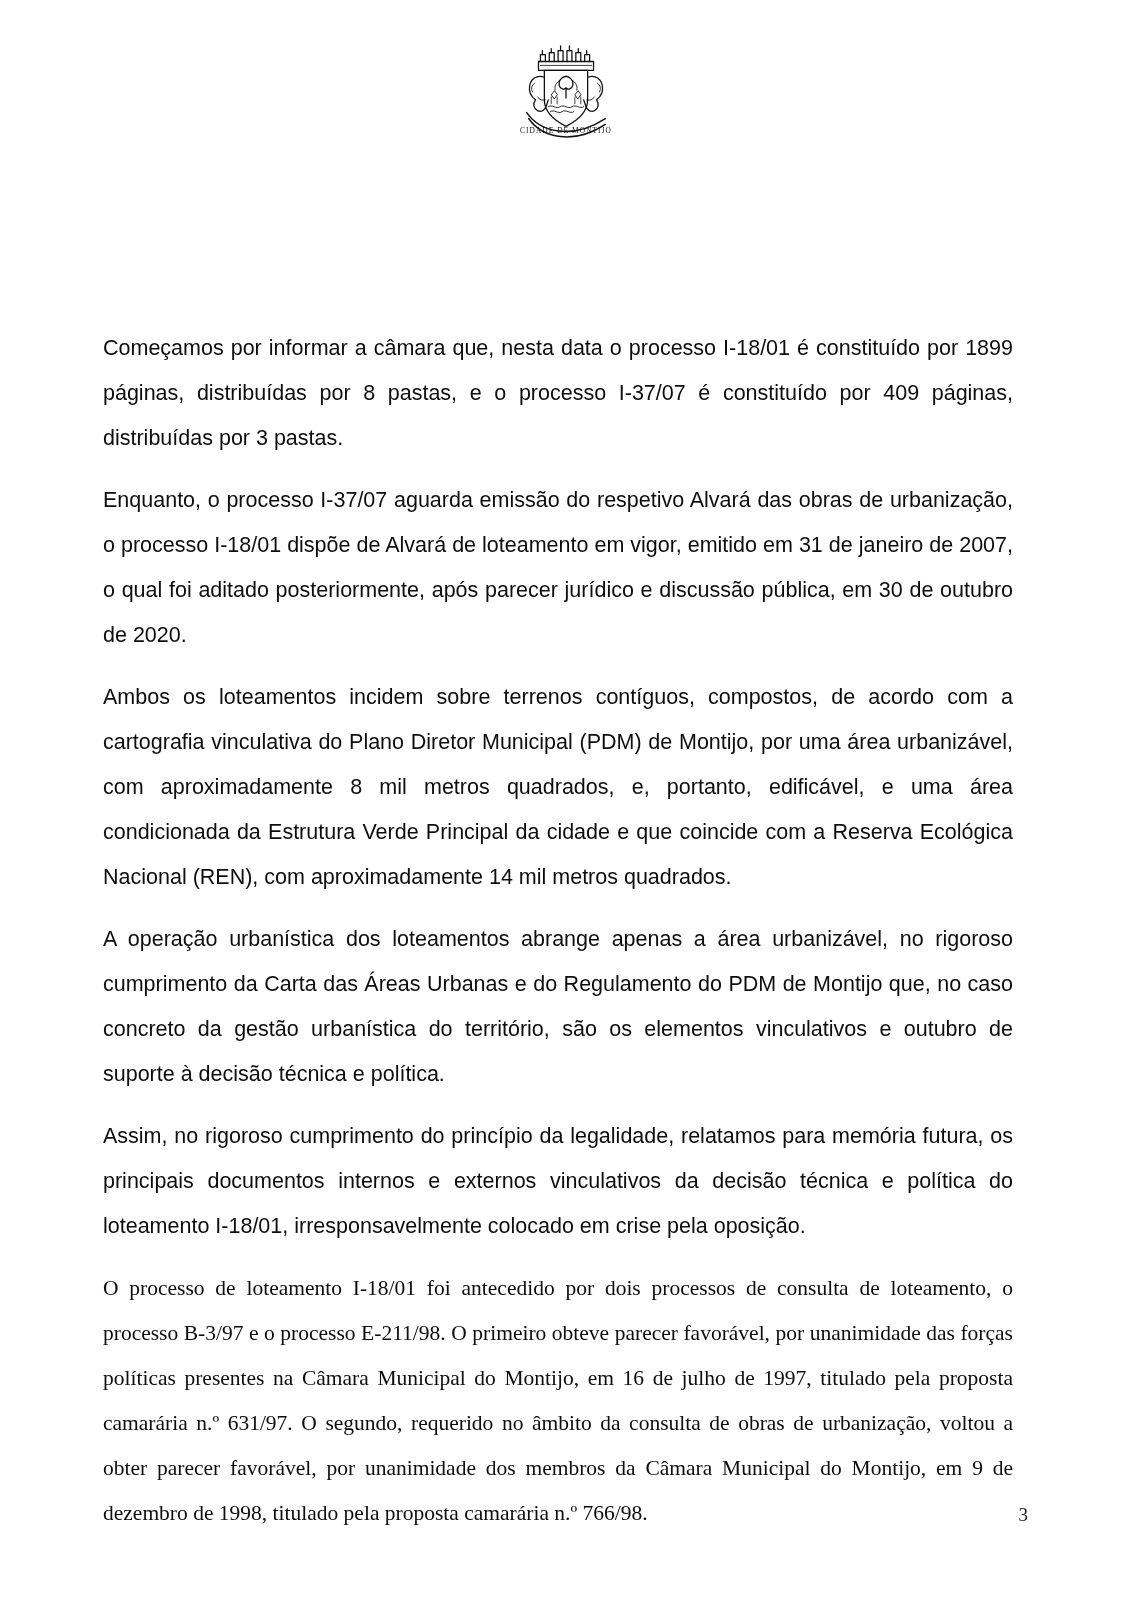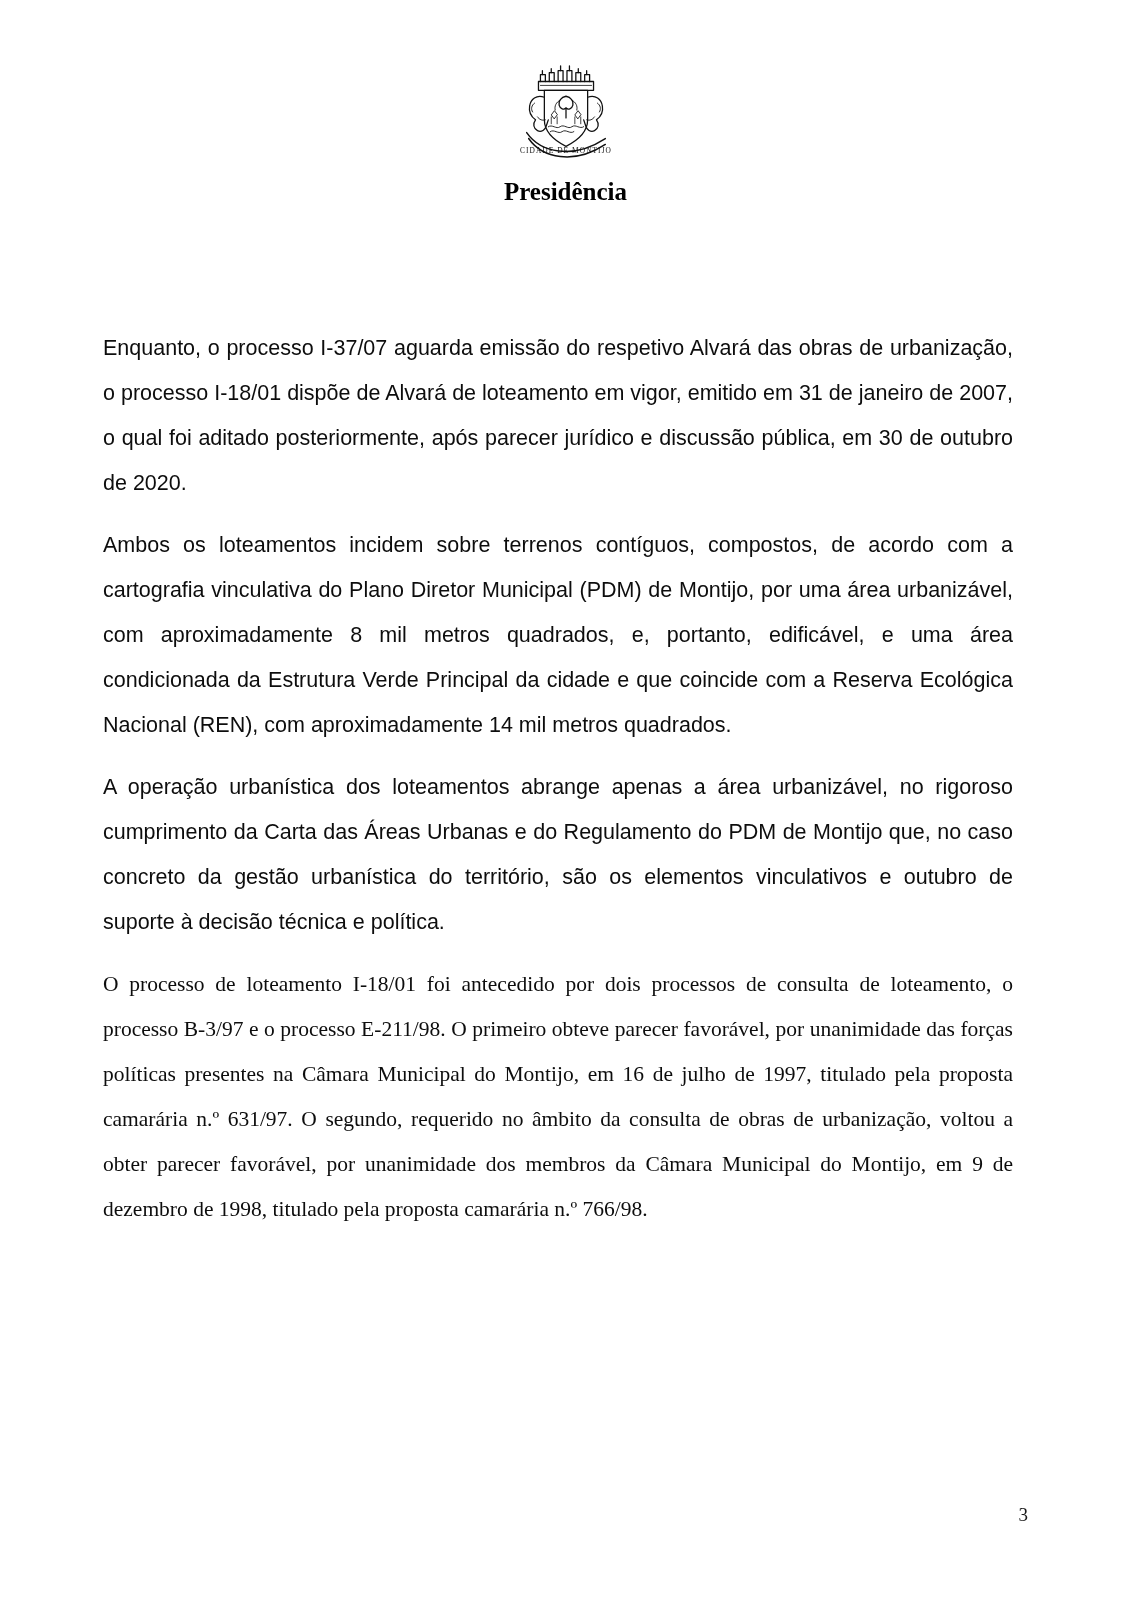--- a/index.html
+++ b/index.html
@@ -14,21 +14,21 @@
     width: 1131px;
     height: 1600px;
     margin: 0 auto;
     background: #ffffff;
     box-sizing: border-box;
     overflow: hidden;
   }
 
   
   .letterhead {
-    padding-top: 52px;
+    padding-top: 32px;
     text-align: center;
   }
 
   .crest {
     width: 118px;
     height: 118px;
     margin: 0 auto 6px auto;
     display: block;
   }
 
@@ -125,25 +125,26 @@
 
         <path d="M42 76 c4 -3 8 3 12 0 c4 -3 8 3 12 0 c4 -3 8 3 12 0" stroke-width="0.9"></path>
         <path d="M44 81 c4 -3 8 3 12 0 c4 -3 8 3 12 0" stroke-width="0.9"></path>
 
         <path d="M20 82 c14 20 46 28 80 6" stroke-width="1.5"></path>
         <path d="M22 88 c14 20 46 27 78 6" stroke-width="1.5"></path>
       </g>
       <text x="60" y="103" font-family="'Liberation Serif', serif" font-size="7.5" text-anchor="middle" fill="#111111" letter-spacing="1.1">CIDADE DE MONTIJO</text>
     </svg>
 
-    <h3 class="org-line-3">Presidência</h3>
   </header>
 
   <main class="body-copy">
+    <p class="para">Começamos por informar a câmara que, nesta data o processo I-18/01 é constituído por 1899 páginas, distribuídas por 8 pastas, e o processo I-37/07 é constituído por 409 páginas, distribuídas por 3 pastas.</p>
     <p class="para">Enquanto, o processo I-37/07 aguarda emissão do respetivo Alvará das obras de urbanização, o processo I-18/01 dispõe de Alvará de loteamento em vigor, emitido em 31 de janeiro de 2007, o qual foi aditado posteriormente, após parecer jurídico e discussão pública, em 30 de outubro de 2020.</p>
     <p class="para">Ambos os loteamentos incidem sobre terrenos contíguos, compostos, de acordo com a cartografia vinculativa do Plano Diretor Municipal (PDM) de Montijo, por uma área urbanizável, com aproximadamente 8 mil metros quadrados, e, portanto, edificável, e uma área condicionada da Estrutura Verde Principal da cidade e que coincide com a Reserva Ecológica Nacional (REN), com aproximadamente 14 mil metros quadrados.</p>
     <p class="para">A operação urbanística dos loteamentos abrange apenas a área urbanizável, no rigoroso cumprimento da Carta das Áreas Urbanas e do Regulamento do PDM de Montijo que, no caso concreto da gestão urbanística do território, são os elementos vinculativos e outubro de suporte à decisão técnica e política.</p>
+    <p class="para">Assim, no rigoroso cumprimento do princípio da legalidade, relatamos para memória futura, os principais documentos internos e externos vinculativos da decisão técnica e política do loteamento I-18/01, irresponsavelmente colocado em crise pela oposição.</p>
     <p class="para">O processo de loteamento I-18/01 foi antecedido por dois processos de consulta de loteamento, o processo B-3/97 e o processo E-211/98. O primeiro obteve parecer favorável, por unanimidade das forças políticas presentes na Câmara Municipal do Montijo, em 16 de julho de 1997, titulado pela proposta camarária n.º 631/97. O segundo, requerido no âmbito da consulta de obras de urbanização, voltou a obter parecer favorável, por unanimidade dos membros da Câmara Municipal do Montijo, em 9 de dezembro de 1998, titulado pela proposta camarária n.º 766/98.</p>
   </main>
 
   <div class="page-number">3</div>
 
 </div>
 
 </body></html>

